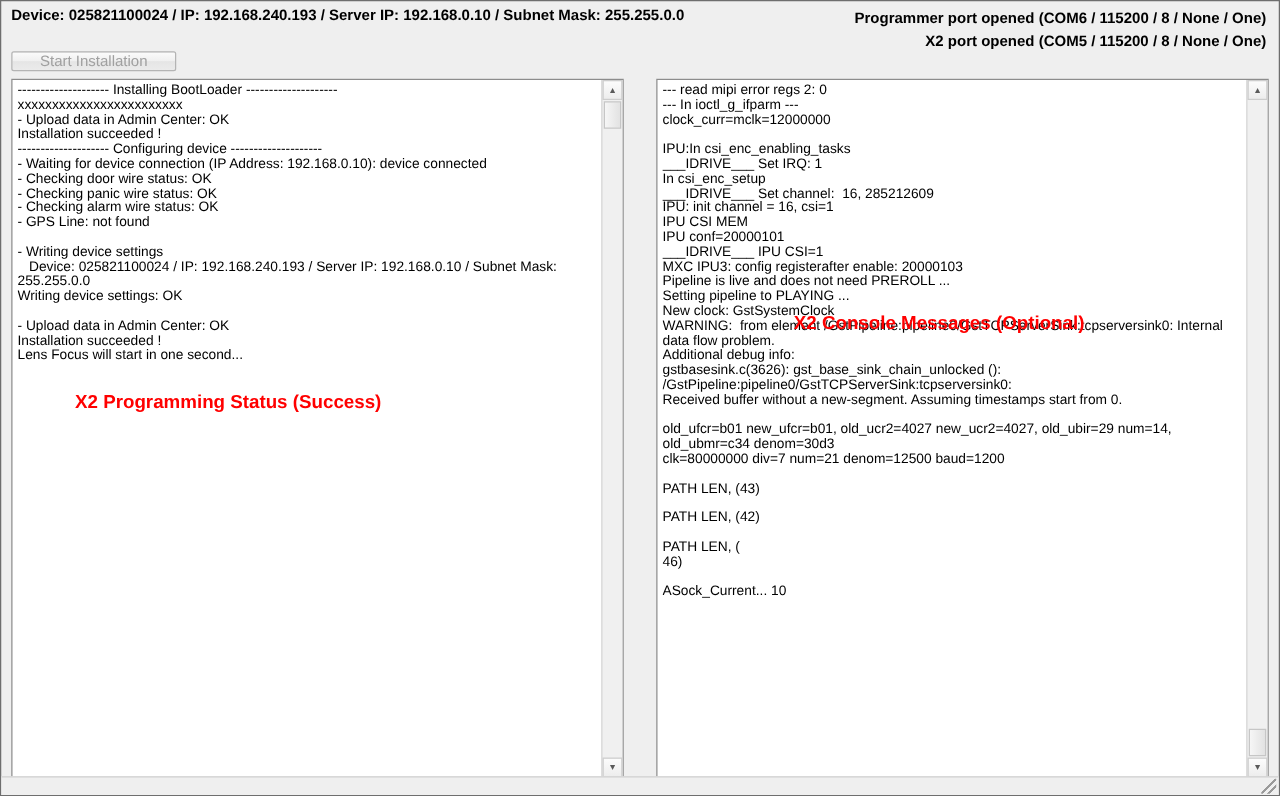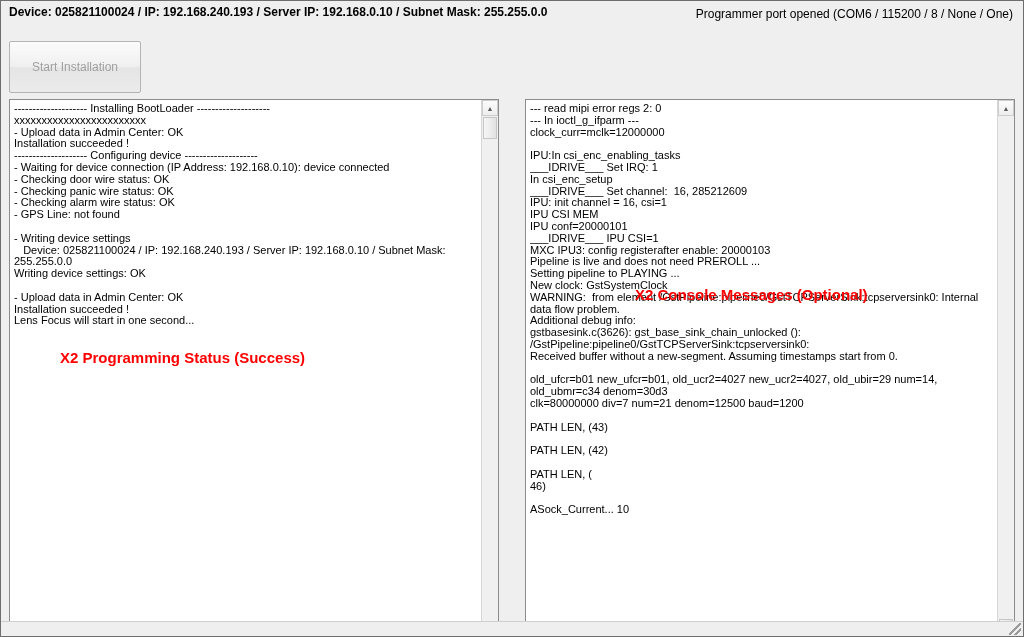--- a/index.html
+++ b/index.html
@@ -89,33 +89,33 @@
     line-height: 15px;
   }
   .port-lines {
     position: absolute;
     right: 10px;
     top: 4px;
     text-align: right;
   }
   .port-line {
     font-size: 12px;
-    font-weight: normal;
+    font-weight: bold;
     line-height: 19px;
     color: #000;
   }
 
   
   .btn-row {
     padding: 0 0 4px 8px;
   }
   .install-btn {
     display: inline-block;
     min-width: 132px;
-    padding: 18px 10px;
+    padding: 0 10px;
     font-size: 12px;
     text-align: center;
     color: #a0a0a0;
     background: linear-gradient(to bottom, #fbfbfb 0%, #f0f0f0 48%, #e5e5e5 52%, #ebebeb 100%);
     border: 1px solid #b4b4b4;
     border-radius: 2px;
     box-sizing: border-box;
   }
 
   
@@ -247,20 +247,21 @@
 </head>
 <body>
 
 <div class="window">
 
 
   <div class="info-bar">
     <div class="dev-line">Device: 025821100024 / IP: 192.168.240.193 / Server IP: 192.168.0.10 / Subnet Mask: 255.255.0.0</div>
     <div class="port-lines">
       <div class="port-line">Programmer port opened (COM6 / 115200 / 8 / None / One)</div>
+      <div class="port-line">X2 port opened (COM5 / 115200 / 8 / None / One)</div>
     </div>
   </div>
 
   <div class="btn-row">
     <div class="install-btn">Start Installation</div>
   </div>
 
   <div class="panels">
 
     <div class="panel left">

